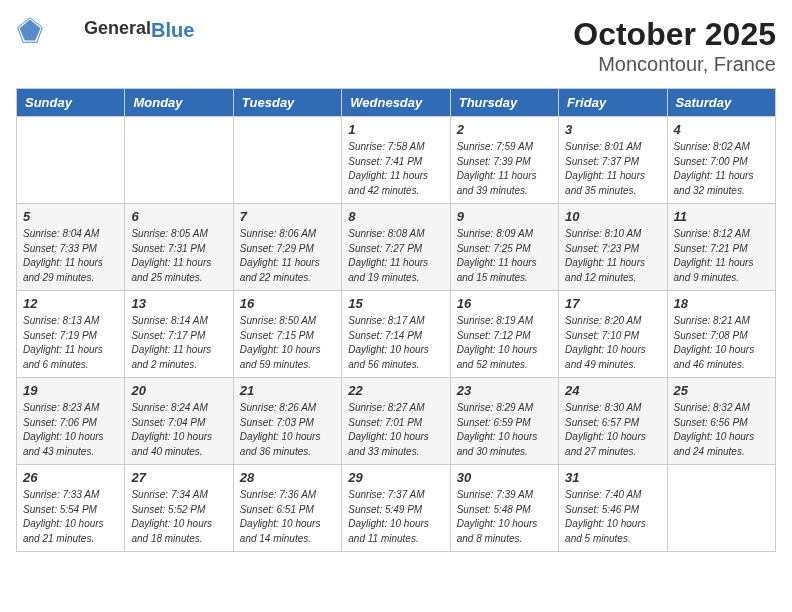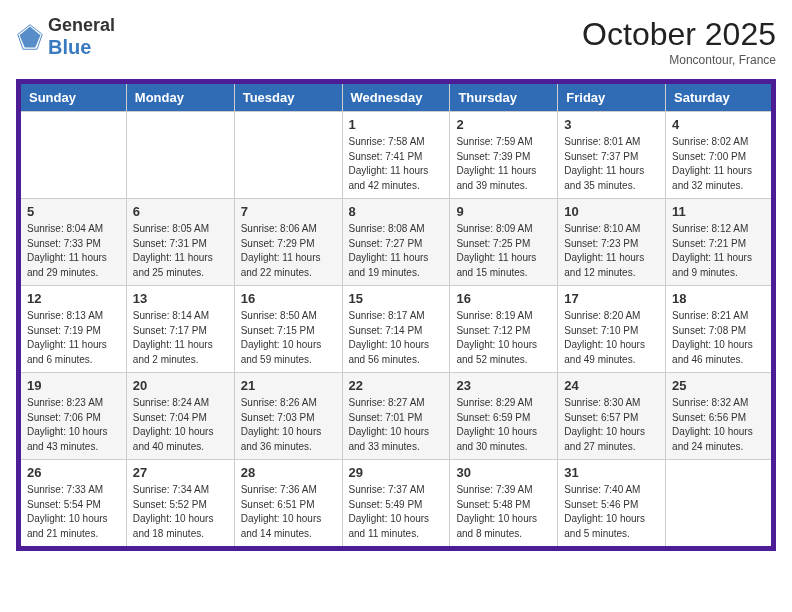--- a/index.html
+++ b/index.html
@@ -16,53 +16,54 @@
       align-items: flex-start;
       margin-bottom: 12px;
     }
     .logo {
       display: flex;
       align-items: center;
       gap: 4px;
     }
     .logo-text {
       display: flex;
-      flex-direction: column;
       line-height: 1.1;
+      margin-left: 36px;
     }
     .logo-general {
       font-size: 18px;
       font-weight: bold;
       color: #333;
     }
     .logo-blue {
       font-size: 20px;
       font-weight: bold;
       color: #3a7abf;
     }
     .logo-icon {
       width: 28px;
       height: 28px;
     }
     .title-block {
       text-align: right;
     }
     .month-title {
       font-size: 32px;
-      font-weight: normal;
+      font-weight: bold;
       color: #222;
     }
     .location {
-      font-size: 12px;
+      font-size: 20px;
       color: #555;
     }
     .calendar {
       width: 100%;
       border-collapse: collapse;
-      border: 5px solid #4c1d95;
+      border: 1px solid #4c1d95;
+      font-style: italic;
     }
     .calendar th {
       background-color: #2f6cb5;
       color: #fff;
       font-size: 13px;
       font-weight: bold;
       padding: 6px 8px;
       text-align: left;
       border: 1px solid #ccc;
     }

